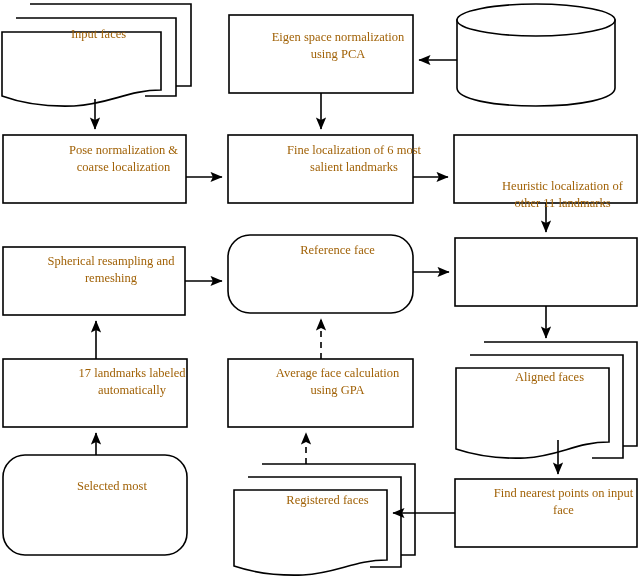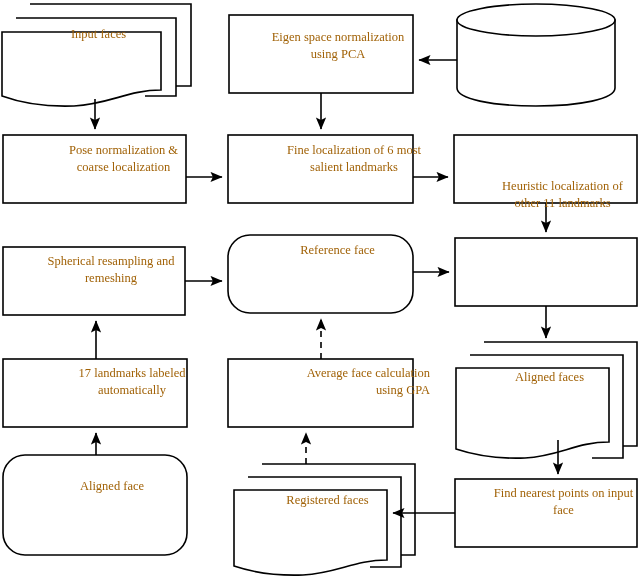--- a/index.html
+++ b/index.html
@@ -154,25 +154,25 @@
 
   <div class="node-label" style="left:3px; top:253px; width:182px;">Spherical resampling and
 remeshing</div>
 
   <div class="node-label" style="left:228px; top:242px; width:185px;text-align:center;">Reference face</div>
 
 
   <div class="node-label" style="left:3px; top:365px; width:184px;margin-left:20px;">17 landmarks labeled
 automatically</div>
 
-  <div class="node-label" style="left:228px; top:365px; width:185px;text-align:right;">Average face calculation
+  <div class="node-label" style="left:228px; top:365px; width:185px;">Average face calculation
 using GPA</div>
 
   <div class="node-label" style="left:456px; top:369px; width:153px;">Aligned faces</div>
 
-  <div class="node-label" style="left:3px; top:478px; width:184px;">Aligned face</div>
+  <div class="node-label" style="left:3px; top:478px; width:184px;">Selected most</div>
 
   <div class="node-label" style="left:234px; top:492px; width:153px;">Registered faces</div>
 
   <div class="node-label" style="left:455px; top:485px; width:183px;">Find nearest points on input
 face</div>
 
 </div>
 
 </body></html>

